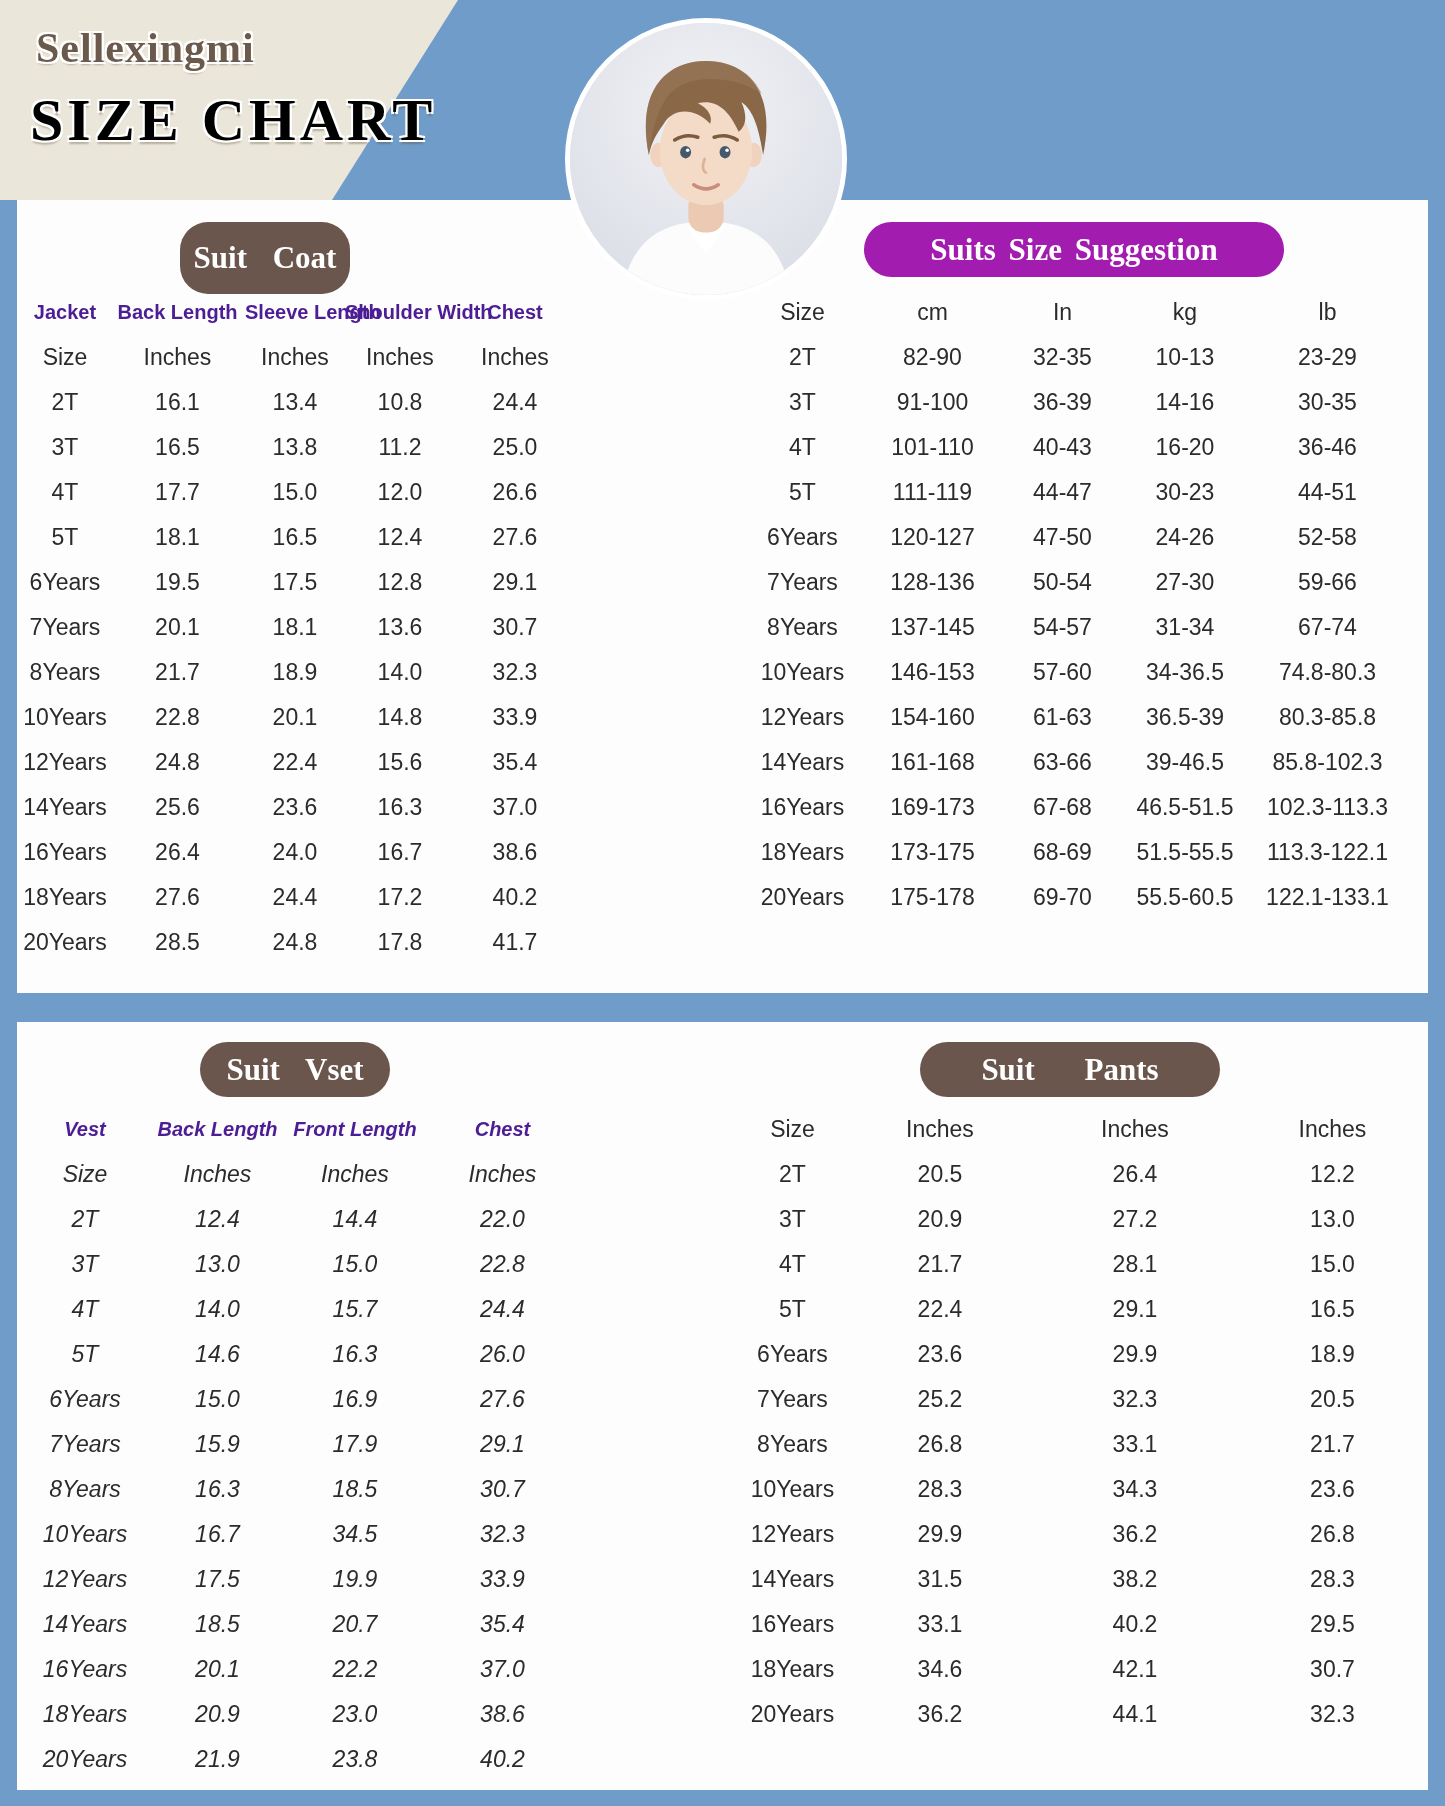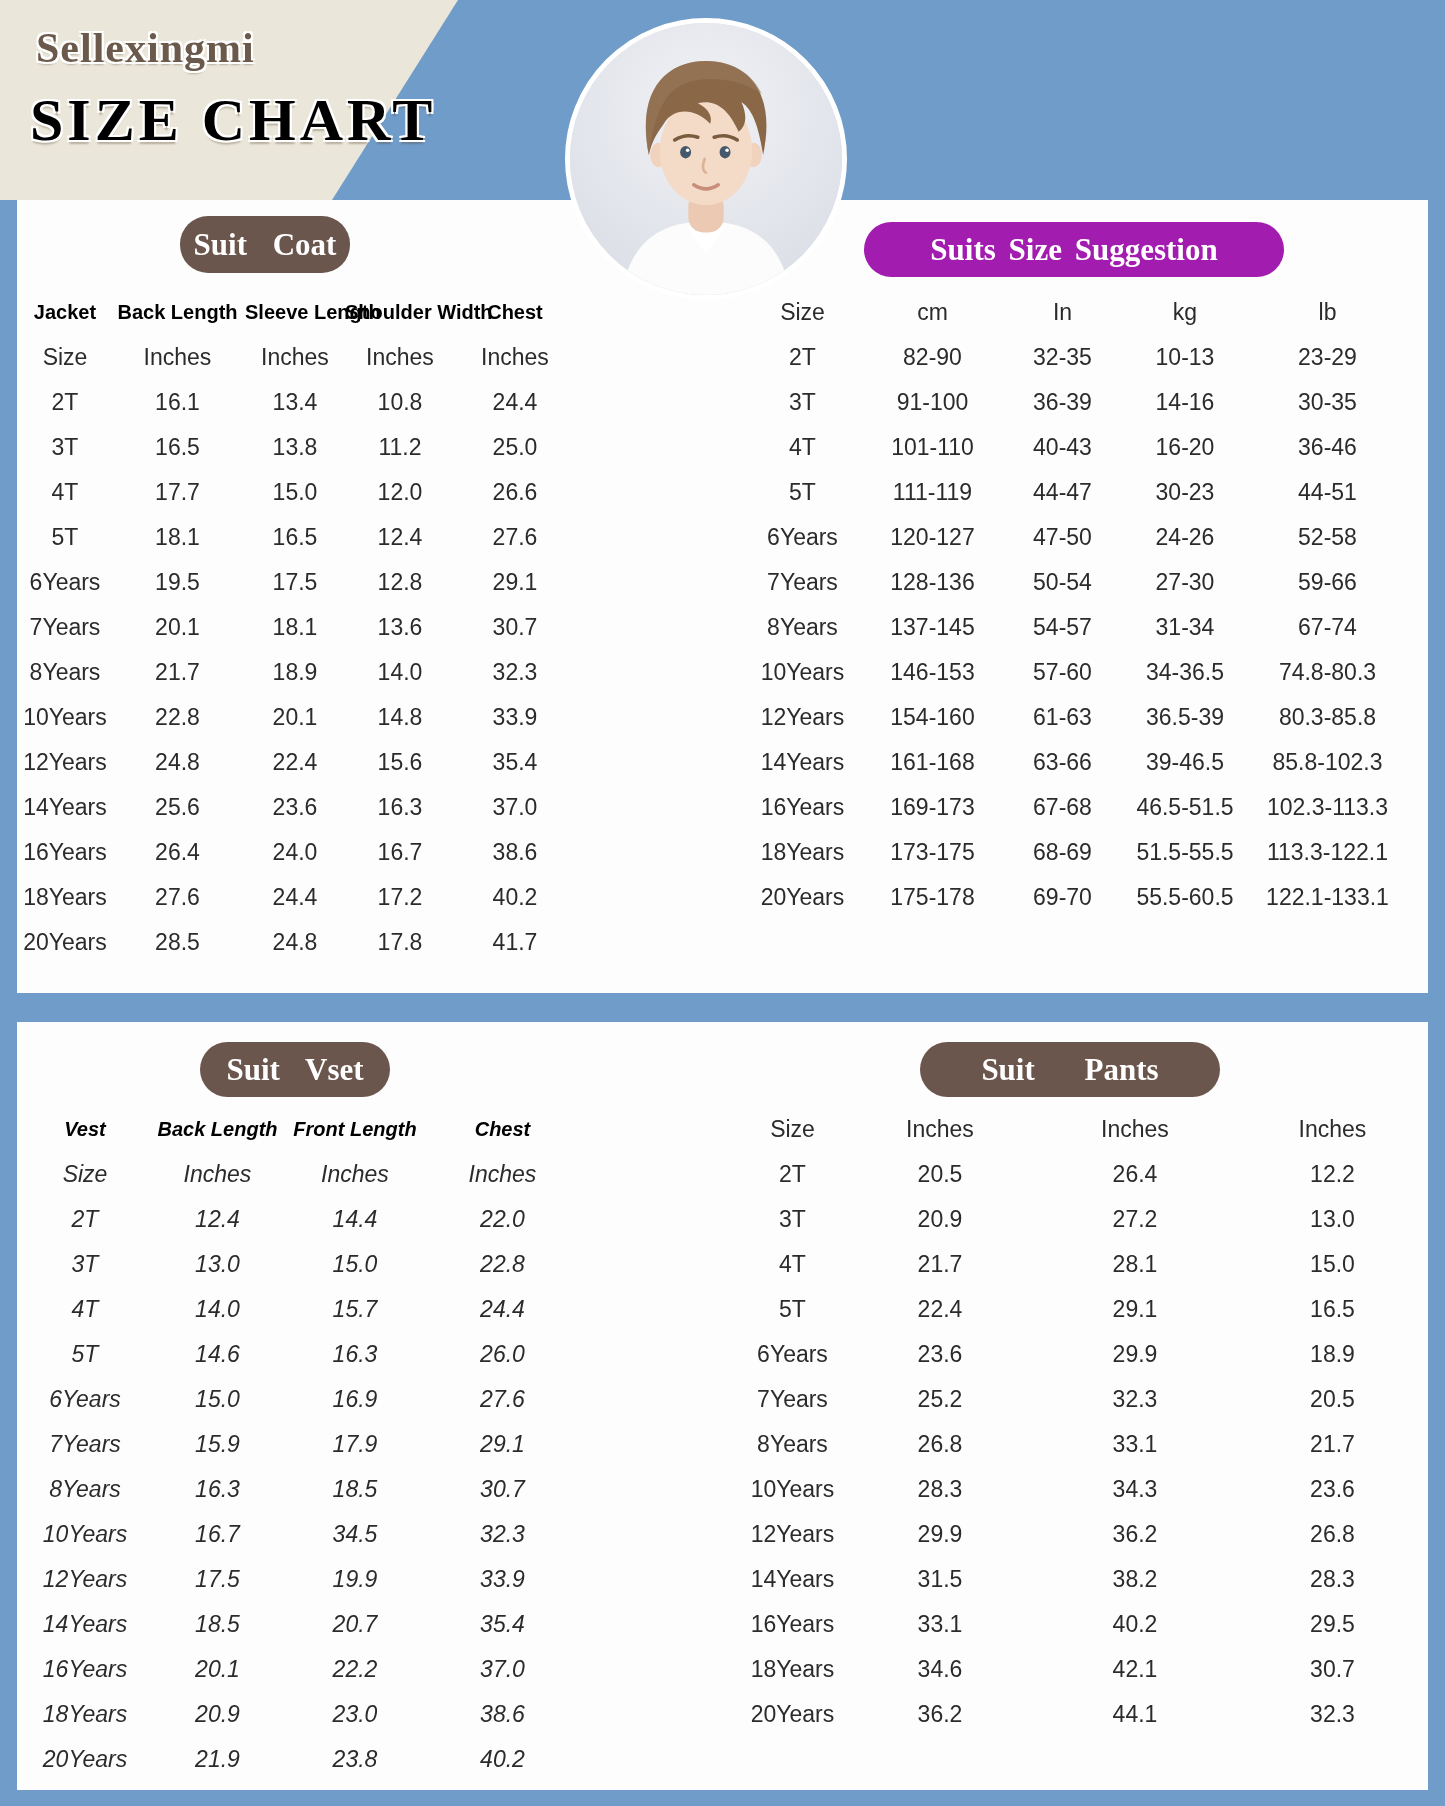--- a/index.html
+++ b/index.html
@@ -39,29 +39,29 @@
   .panel-top { top:200px; height:793px; }
   .panel-bottom { top:1022px; height:768px; }
   
   .pill {
     position:absolute; display:flex; align-items:center; justify-content:center;
     border-radius:28px; color:#fff; z-index:6;
     font-family:"Liberation Serif", serif; font-weight:700; font-size:31px;
   }
   .pill-brown { background:#6b564e; }
   .pill-orange { background:#a21caf; }
-  .pill-coat   { left:180px; top:216px; width:170px; height:57px; word-spacing:18px; }
+  .pill-coat   { left:180px; top:222px; width:170px; height:72px; word-spacing:18px; }
   .pill-sugg   { left:864px; top:222px; width:420px; height:55px; word-spacing:5px; }
   .pill-vset   { left:200px; top:1042px; width:190px; height:55px; word-spacing:18px; }
   .pill-pants  { left:920px; top:1042px; width:300px; height:55px; word-spacing:42px; }
   
   .table { position:absolute; z-index:4; }
   .trow { display:grid; grid-template-columns:var(--cols); height:45px; align-items:center; }
   .tcell { text-align:center; font-size:23px; color:#2b2b2b; white-space:nowrap; }
-  .th { font-weight:700; font-size:20px; color:#000000; }
+  .th { font-weight:700; font-size:20px; color:#4c1d95; }
   .t-coat  { left:20px;  top:290px;  width:555px; --cols:90px 135px 100px 110px 120px; }
   .t-sugg  { left:745px; top:290px;  width:660px; --cols:115px 145px 115px 130px 155px; }
   .t-vset  { left:20px;  top:1107px; width:560px;font-style:italic; --cols:130px 135px 140px 155px; }
   .t-pants { left:725px; top:1107px; width:690px; --cols:135px 160px 230px 165px; }
   .ghead .gspan-a { grid-column:2 / span 2; }
   .ghead .gspan-b { grid-column:4 / span 2; }
 </style>
 </head>
 <body>
 

